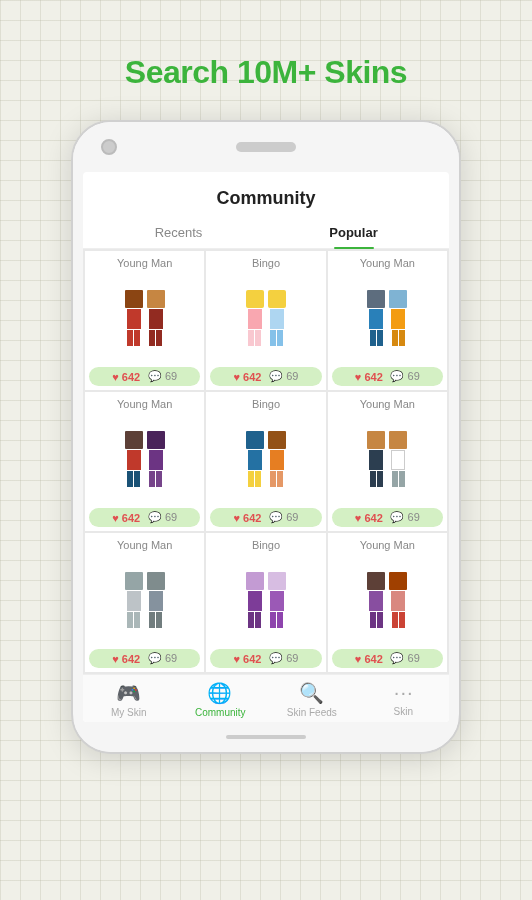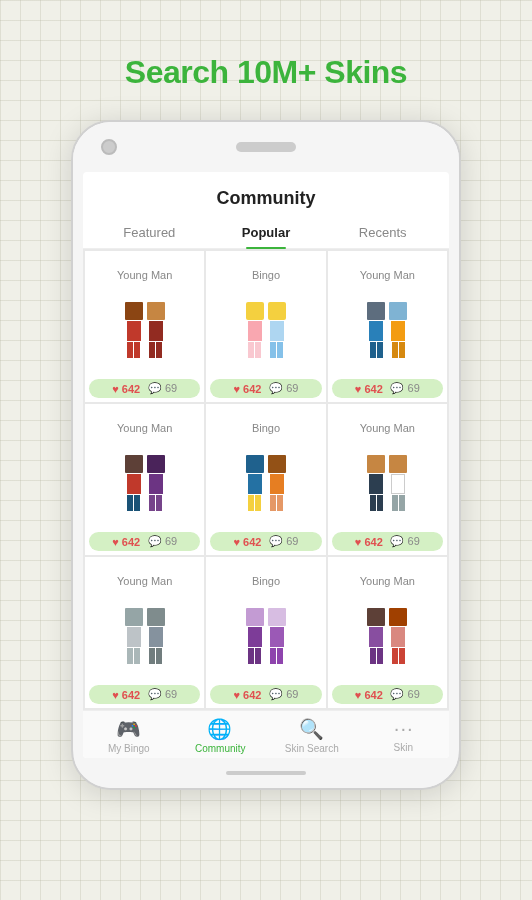--- a/index.html
+++ b/index.html
@@ -128,21 +128,20 @@
       display: flex;
       flex-direction: column;
       align-items: center;
       padding: 6px 4px 4px;
     }
 
     .skin-label {
       font-size: 11px;
       color: #888;
       margin-bottom: 4px;
-      margin-top: 12px;
     }
 
     .skin-image-area {
       width: 100%;
       height: 90px;
       display: flex;
       align-items: center;
       justify-content: center;
       position: relative;
     }
@@ -246,23 +245,22 @@
   <div class="phone-top-bar">
     <div class="phone-camera"></div>
     <div class="phone-speaker"></div>
   </div>
 
   <div class="phone-screen">
 
     <div class="app-header">Community</div>
 
     <div class="tabs">
-      <div class="tab">Featured</div>
+      <div class="tab">Recents</div>
       <div class="tab active">Popular</div>
-      <div class="tab">Recents</div>
     </div>
 
     <div class="skins-grid">
 
       <div class="skin-card">
         <span class="skin-label">Young Man</span>
         <div class="skin-image-area">
           <div class="skin-pair">
             <div class="mc-char">
               <div class="mc-head" style="background:#8B4513;"></div>
@@ -510,29 +508,29 @@
           <span class="heart">♥ 642</span>
           <span class="comment">💬 69</span>
         </div>
       </div>
 
     </div>
 
     <div class="bottom-nav">
       <div class="nav-item">
         <span class="nav-icon">🎮</span>
-        <span class="nav-label">My Bingo</span>
+        <span class="nav-label">My Skin</span>
       </div>
       <div class="nav-item active">
         <span class="nav-icon" style="color:#3cb43c;">🌐</span>
         <span class="nav-label" style="color:#3cb43c;">Community</span>
       </div>
       <div class="nav-item">
         <span class="nav-icon">🔍</span>
-        <span class="nav-label">Skin Search</span>
+        <span class="nav-label">Skin Feeds</span>
       </div>
       <div class="nav-item">
         <span class="nav-icon">···</span>
         <span class="nav-label">Skin</span>
       </div>
     </div>
   </div>
 
   <div class="phone-bottom">
     <div class="home-indicator"></div>

